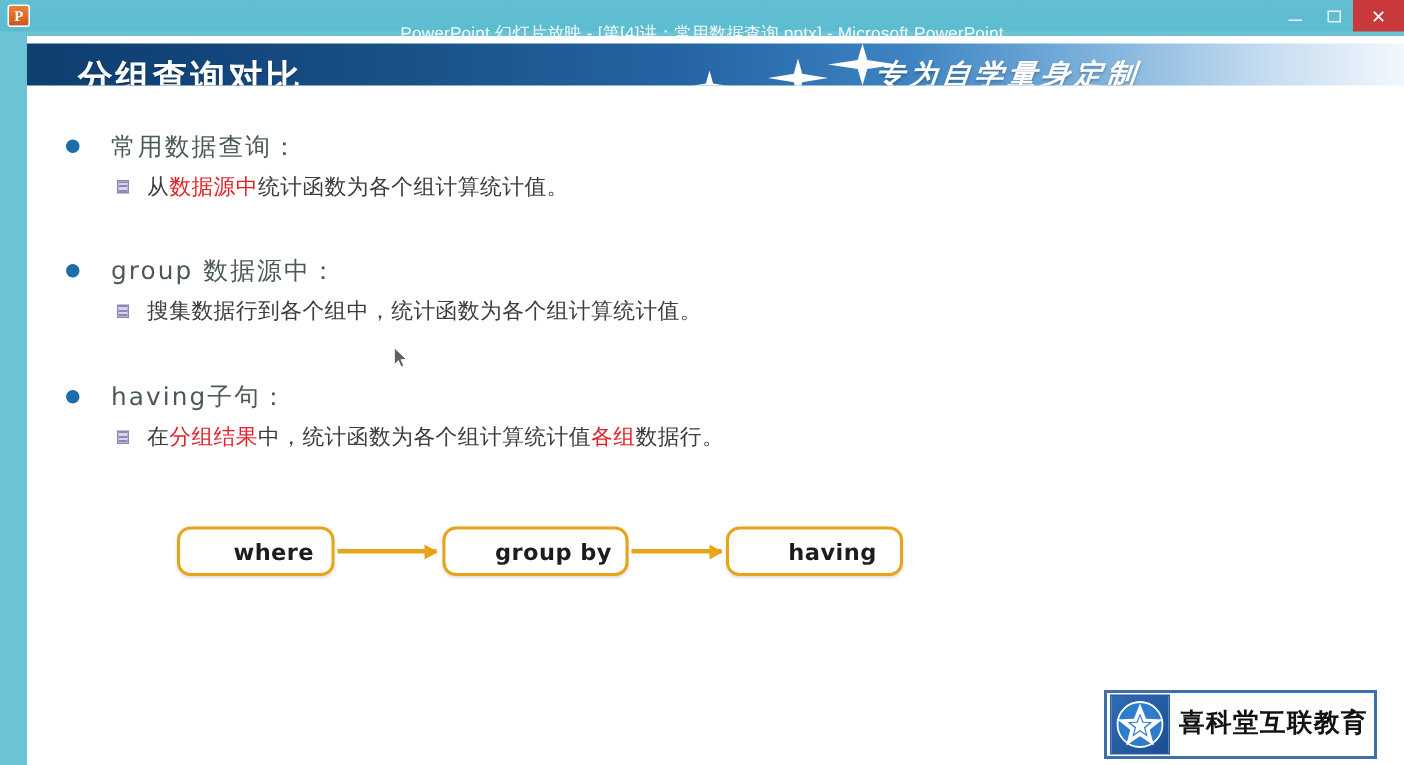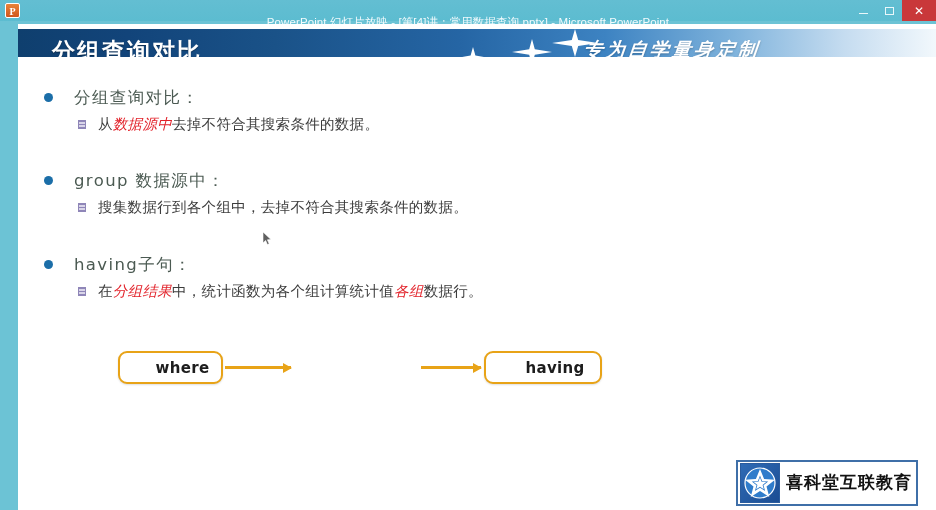--- a/index.html
+++ b/index.html
@@ -196,21 +196,20 @@
     flex: none;
   }
   .sub-text {
     font-size: 14.5px;
     color: #3c3c3c;
     font-family: "DejaVu Sans", "Liberation Sans", sans-serif;
     letter-spacing: 0.3px;
   }
   .hl {
     color: #e2222a;
-    font-style: italic;
   }
 
   
   #flow {
     position: absolute;
     left: 100px;
     top: 327px;
     width: 500px;
     height: 46px;
   }
@@ -344,56 +343,59 @@
       </svg>
       <svg class="sparkle" style="left:534px;top:0px;" width="46" height="28" viewBox="0 0 46 28">
         <path d="M23 0 L26.2 11 L46 14 L26.2 17 L23 28 L19.8 17 L0 14 L19.8 11 Z" fill="#ffffff"></path>
       </svg>
       <div id="banner-title">分组查询对比</div>
       <div id="banner-slogan">专为自学量身定制</div>
     </div>
 
     <div class="bullet-block" style="top:63px;">
       <span class="dot"></span>
-      <span class="main-text">分组查询对比：</span>
+      <span class="main-text">常用数据查询：</span>
       <div class="sub-line">
         <span class="sq"></span>
         <span class="sub-text">
-          <span>从</span><span class="hl">数据源中</span><span>去掉不符合其搜索条件的数据。</span>
+          <span>从</span><span class="hl">数据源中</span><span>统计函数为各个组计算统计值。</span>
         </span>
       </div>
     </div>
 
     <div class="bullet-block" style="top:146px;">
       <span class="dot"></span>
       <span class="main-text">group 数据源中：</span>
       <div class="sub-line">
         <span class="sq"></span>
         <span class="sub-text">
-          <span>搜集数据行到各个组中，去掉不符合其搜索条件的数据。</span>
+          <span>搜集数据行到各个组中，统计函数为各个组计算统计值。</span>
         </span>
       </div>
     </div>
 
     <div class="bullet-block" style="top:230px;">
       <span class="dot"></span>
       <span class="main-text">having子句：</span>
       <div class="sub-line">
         <span class="sq"></span>
         <span class="sub-text">
           <span>在</span><span class="hl">分组结果</span><span>中，统计函数为各个组计算统计值</span><span class="hl">各组</span><span>数据行。</span>
         </span>
       </div>
     </div>
 
     <div id="flow">
       <div class="flow-box" style="left:0px;width:105px;">
         <span class="flow-label">where</span>
       </div>
       <div class="flow-arrow" style="left:107px;width:66px;"></div>
+      <div class="flow-box" style="left:177px;width:124px;">
+        <span class="flow-label">group by</span>
+      </div>
       <div class="flow-arrow" style="left:303px;width:60px;"></div>
       <div class="flow-box" style="left:366px;width:118px;align-items:center;">
         <span class="flow-label">having</span>
       </div>
     </div>
 
     <div id="logo">
       <div id="logo-badge">
         <svg width="34" height="34" viewBox="0 0 34 34">
           <circle cx="17" cy="17" r="15" fill="#2f7ccb"></circle>

